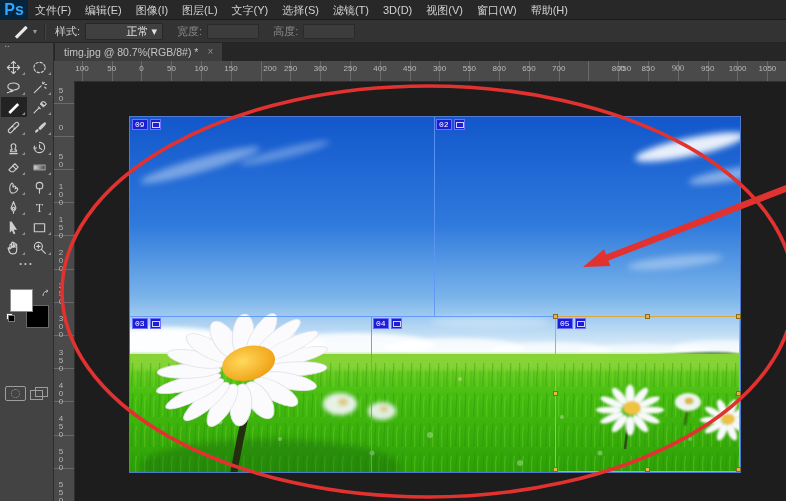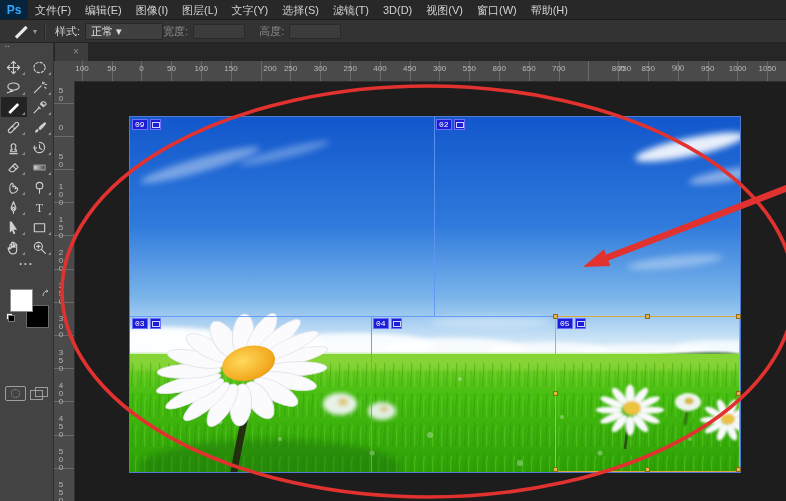--- a/index.html
+++ b/index.html
@@ -5,34 +5,34 @@
   html,body{margin:0;padding:0;background:#111;}
   body{width:786px;height:501px;overflow:hidden;position:relative;
        font-family:"Liberation Sans","DejaVu Sans",sans-serif;
        -webkit-font-smoothing:antialiased;}
   #app{position:absolute;inset:0;background:#1e1e1e;}
 
   
   #menubar{position:absolute;left:0;top:0;width:786px;height:19px;background:#282828;
            display:flex;align-items:center;border-bottom:1px solid #1c1c1c;z-index:10;}
   #ps-logo{width:28px;height:19px;background:#06253d;color:#31a8ff;font-weight:bold;
-           font-size:12px;display:flex;align-items:center;justify-content:center;}
+           font-size:16px;display:flex;align-items:center;justify-content:center;}
   .menu-item{color:#d2d2d2;font-size:11px;padding:0 7px;line-height:19px;cursor:default;}
 
   
   #optionsbar{position:absolute;left:0;top:20px;width:786px;height:22px;background:#333333;
               border-bottom:1px solid #242424;display:flex;align-items:center;z-index:10;}
   .tool-preset{display:flex;align-items:center;margin-left:12px;}
   .tool-preset svg{width:18px;height:18px;}
   .chev{color:#9a9a9a;font-size:8px;margin-left:3px;}
   .sep{width:1px;height:16px;background:#272727;border-right:1px solid #454545;margin:0 9px 0 7px;}
   .opt-label{color:#cfcfcf;font-size:11px;margin-right:5px;}
   .opt-label.dim{color:#8a8a8a;}
   .dropdown{width:66px;height:15px;background:#404040;border:1px solid #272727;border-radius:1px;
-            display:flex;align-items:center;justify-content:flex-start;padding:0 5px;margin-right:0;}
+            display:flex;align-items:center;justify-content:flex-end;padding:0 5px;margin-right:14px;}
   .dropdown span{color:#e0e0e0;font-size:11px;}
   .opt-input{width:44px;height:13px;background:#3c3c3c;border:1px solid #2a2a2a;border-radius:1px;
              margin-right:14px;color:#ccc;font-size:10px;padding:0 3px;}
   .guides-btn{height:17px;background:#3c3c3c;border:1px solid #565656;border-radius:2px;
               color:#818181;font-size:11px;padding:0 14px;margin-left:14px;}
 
   
   #toolpanel{position:absolute;left:0;top:42px;width:53px;height:459px;background:#434343;
              border-right:1px solid #2d2d2d;z-index:9;}
   .panel-grip{color:#9a9a9a;font-size:9px;letter-spacing:1px;padding:1px 0 0 5px;height:14px;}
@@ -271,20 +271,21 @@
         </div>
       <div class="pbtn sm">
           <span class="r1"></span>
           <span class="r2"></span>
         </div>
     </div>
   </div>
 
   <div id="tabbar">
     <div class="tab">
+      <span>timg.jpg @ 80.7%(RGB/8#) *</span>
       <span class="close">×</span>
     </div>
   </div>
 
   <div id="hruler">
       <span class="hlab" style="left: 29px;">100</span>
       <span class="hlab" style="left: 58.8px;">50</span>
       <span class="hlab" style="left: 88.6px;">0</span>
       <span class="hlab" style="left: 118.4px;">50</span>
       <span class="hlab" style="left: 148.2px;">100</span>

